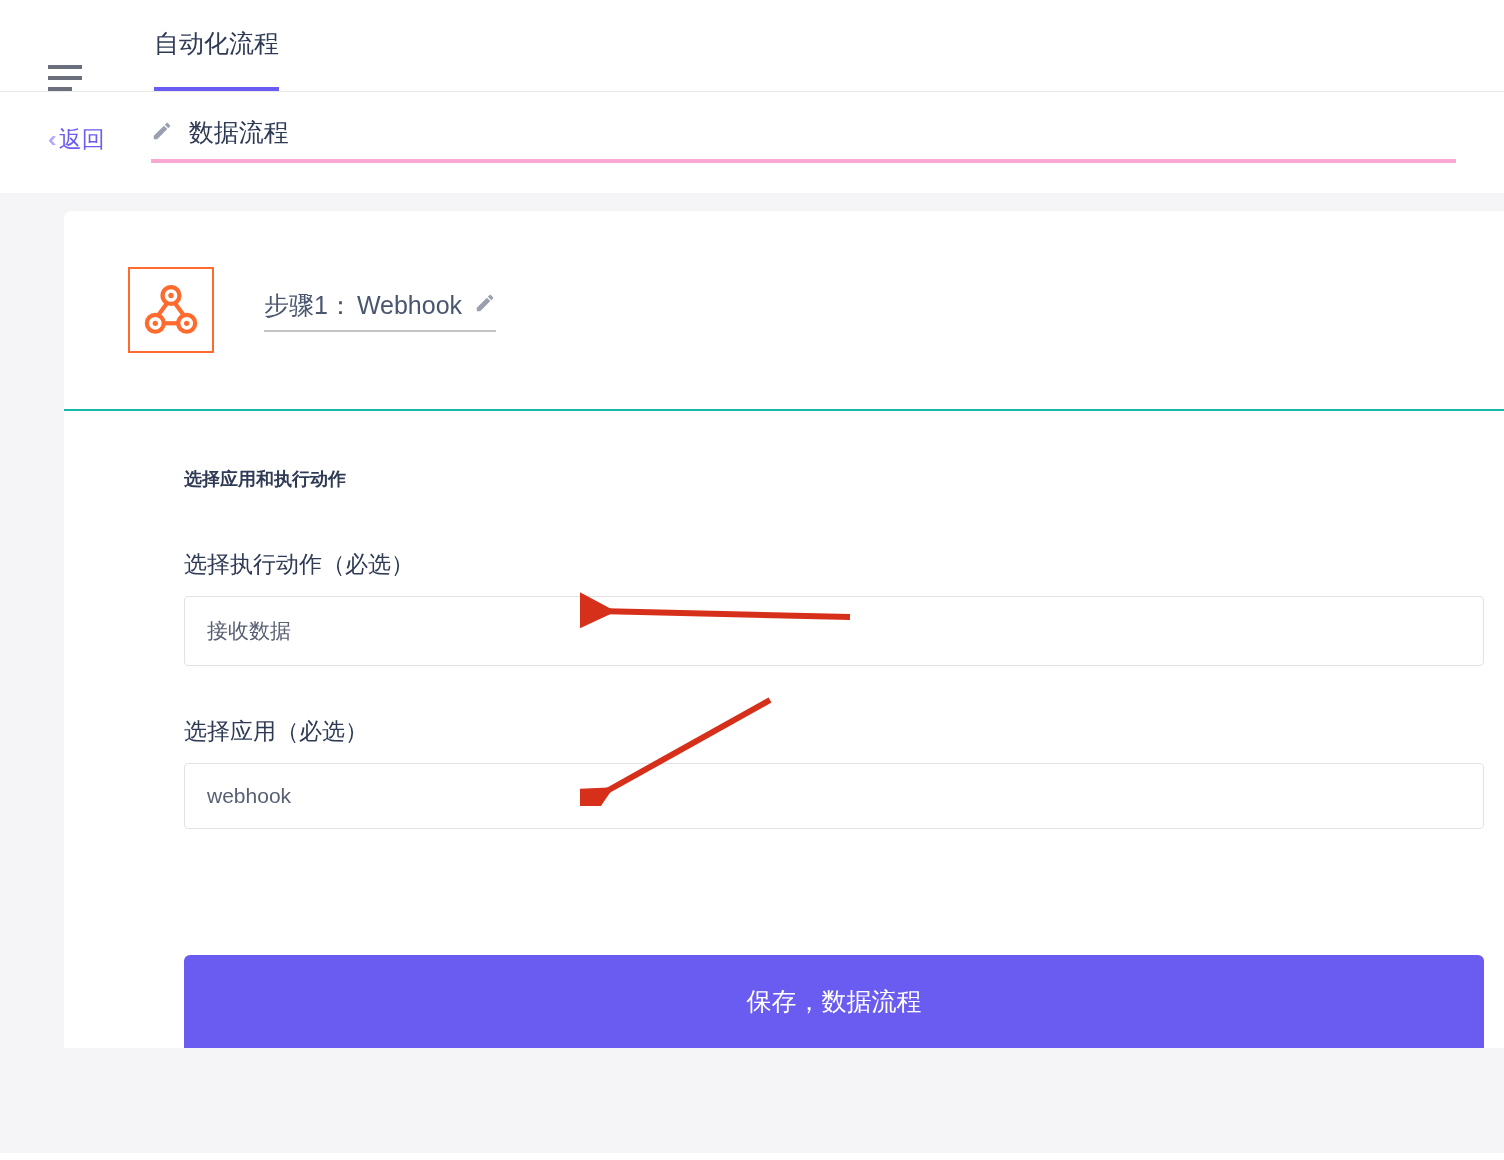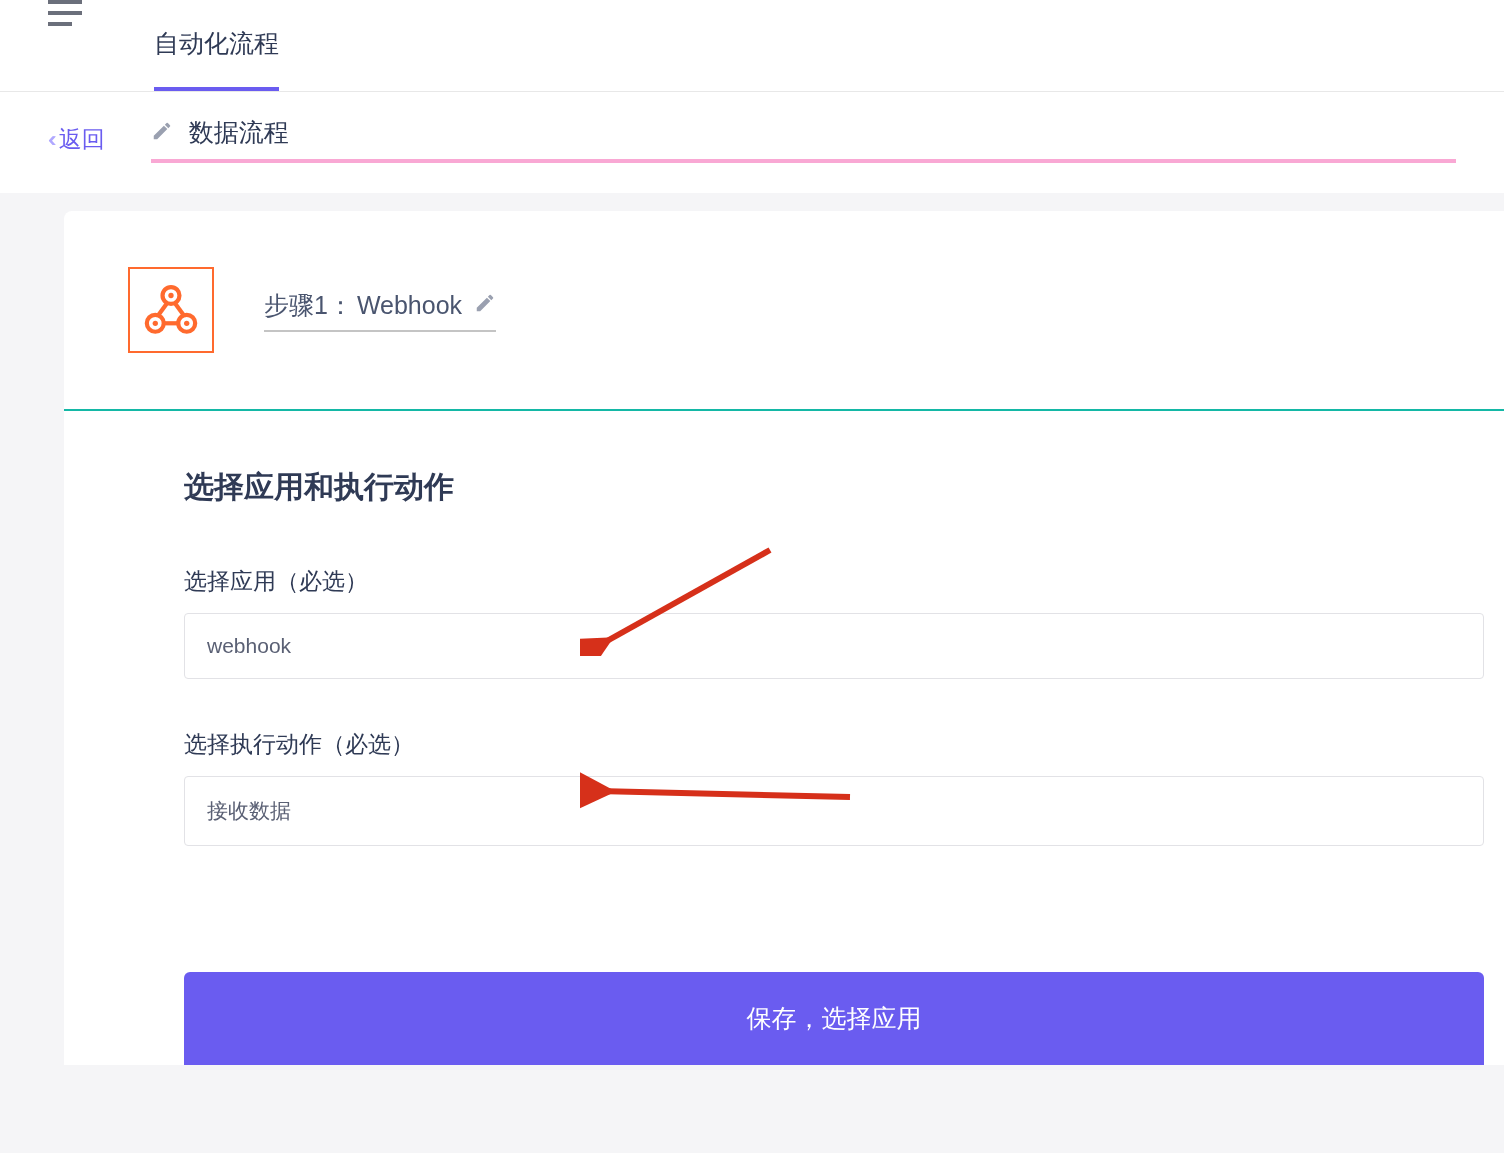--- a/index.html
+++ b/index.html
@@ -5,21 +5,21 @@
     * { box-sizing: border-box; margin: 0; padding: 0; }
     body {
       font-family: -apple-system, BlinkMacSystemFont, "PingFang SC", "Microsoft YaHei", sans-serif;
       background: #fff;
       width: 1504px;
       height: 1160px;
       overflow: hidden;
     }
     .header {
       display: flex;
-      align-items: flex-start;
+      align-items: flex-end;
       padding: 0 48px;
       height: 92px;
       border-bottom: 1px solid #e8e8e8;
     }
     .menu-toggle {
       color: #6b6f7b;
       display: flex;
       align-items: center;
       margin-right: 72px;
     }
@@ -91,21 +91,21 @@
     .step-title-row {
       display: flex; align-items: center;
       border-bottom: 2px solid #c4c4c4;
       padding-bottom: 8px;
     }
     .step-prefix { color: #4a556f; font-size: 25px; margin-right: 4px; }
     .step-title { color: #4a556f; font-size: 25px; }
     .form-section { padding: 56px 0 0 120px; }
     .form-heading {
       color: #2f3a55;
-      font-size: 30px;
+      font-size: 18px;
       font-weight: 600;
       margin-bottom: 58px;
     }
     .field-block { position: relative; margin-bottom: 50px; }
     .field-label {
       color: #2f3a55;
       font-size: 23px;
       margin-bottom: 16px;
     }
     .select-input {
@@ -195,51 +195,51 @@
               <path d="M3 17.25V21h3.75L17.81 9.94l-3.75-3.75L3 17.25zM20.71 7.04a1 1 0 0 0 0-1.41l-2.34-2.34a1 1 0 0 0-1.41 0l-1.83 1.83 3.75 3.75 1.83-1.83z"></path>
             </svg>
         </span>
       </div>
     </div>
 
     <div class="form-section">
       <div class="form-heading">选择应用和执行动作</div>
 
       <div class="field-block">
+        <div class="field-label">选择执行动作（必选）</div>
+        <div class="select-input">
+          <span>接收数据</span>
+        </div>
+        <div class="arrow-annot arrow-2">
+          <svg width="280" height="50" viewBox="0 0 280 50">
+            <defs>
+                <marker id="ah2" markerWidth="14" markerHeight="14" refX="3" refY="7" orient="auto">
+                  <path d="M14 0 L0 7 L14 14 Z" fill="#d6301a"></path>
+                </marker>
+              </defs>
+            <line x1="270" y1="30" x2="18" y2="24" stroke="#d6301a" stroke-width="6" marker-end="url(#ah2)"></line>
+          </svg>
+        </div>
+      </div>
+
+      <div class="field-block">
         <div class="field-label">选择应用（必选）</div>
         <div class="select-input">
           <span>webhook</span>
         </div>
         <div class="arrow-annot arrow-1">
           <svg width="200" height="110" viewBox="0 0 200 110">
             <defs>
                 <marker id="ah1" markerWidth="14" markerHeight="14" refX="3" refY="7" orient="auto">
                   <path d="M14 0 L0 7 L14 14 Z" fill="#d6301a"></path>
                 </marker>
               </defs>
             <line x1="190" y1="4" x2="18" y2="100" stroke="#d6301a" stroke-width="6" marker-end="url(#ah1)"></line>
           </svg>
         </div>
       </div>
 
-      <div class="field-block">
-        <div class="field-label">选择执行动作（必选）</div>
-        <div class="select-input">
-          <span>接收数据</span>
-        </div>
-        <div class="arrow-annot arrow-2">
-          <svg width="280" height="50" viewBox="0 0 280 50">
-            <defs>
-                <marker id="ah2" markerWidth="14" markerHeight="14" refX="3" refY="7" orient="auto">
-                  <path d="M14 0 L0 7 L14 14 Z" fill="#d6301a"></path>
-                </marker>
-              </defs>
-            <line x1="270" y1="30" x2="18" y2="24" stroke="#d6301a" stroke-width="6" marker-end="url(#ah2)"></line>
-          </svg>
-        </div>
-      </div>
-
       <button class="primary-btn">
-        <span>保存，选择应用</span>
+        <span>保存，数据流程</span>
       </button>
     </div>
   </div>
 </div>
 
 </body></html>

